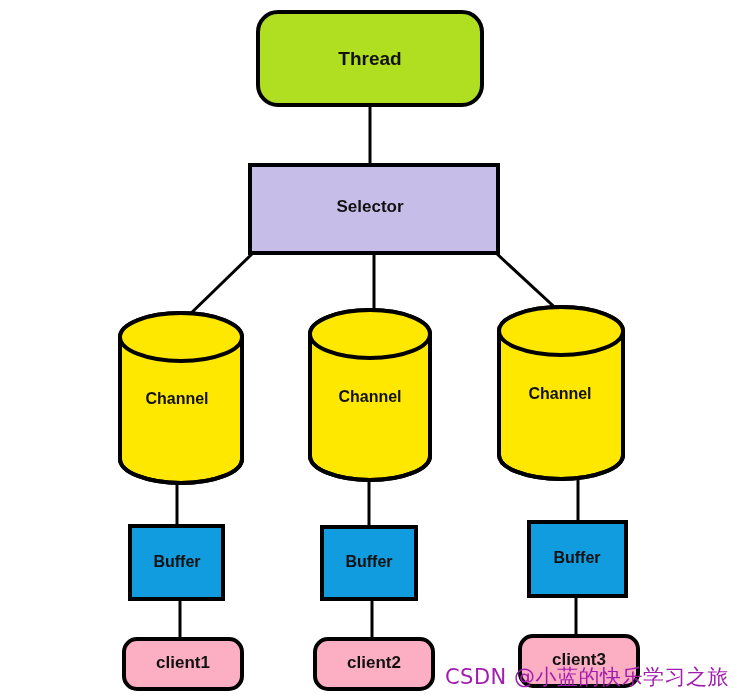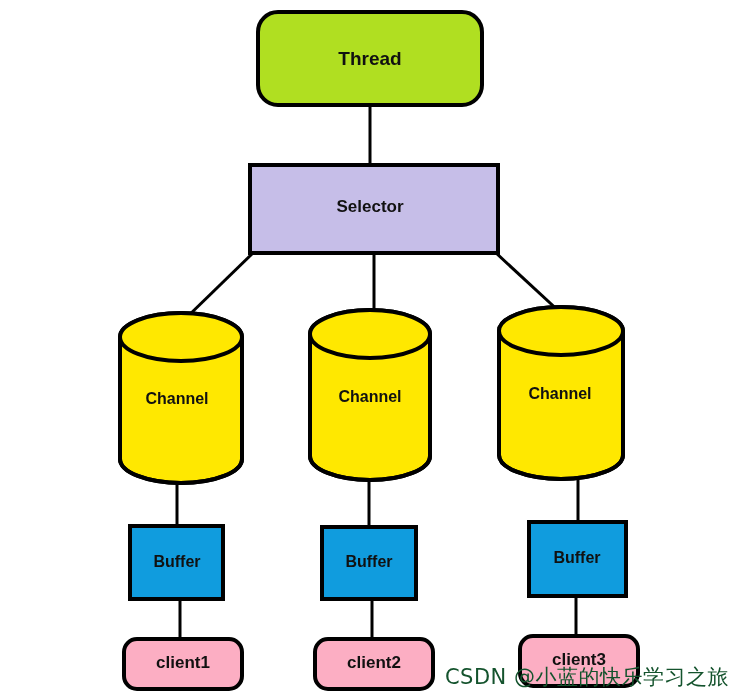--- a/index.html
+++ b/index.html
@@ -49,21 +49,21 @@
     stroke: #000000;
     stroke-width: 4;
     fill: none;
   }
   .watermark {
     position: absolute;
     right: 8px;
     bottom: 6px;
     font-family: "DejaVu Sans", sans-serif;
     font-size: 21px;
-    color: #14532d;
+    color: #a21caf;
     letter-spacing: 0.5px;
     white-space: nowrap;
     pointer-events: none;
     user-select: none;
   }
 </style>
 </head>
 <body>
 
 <div id="canvas">

